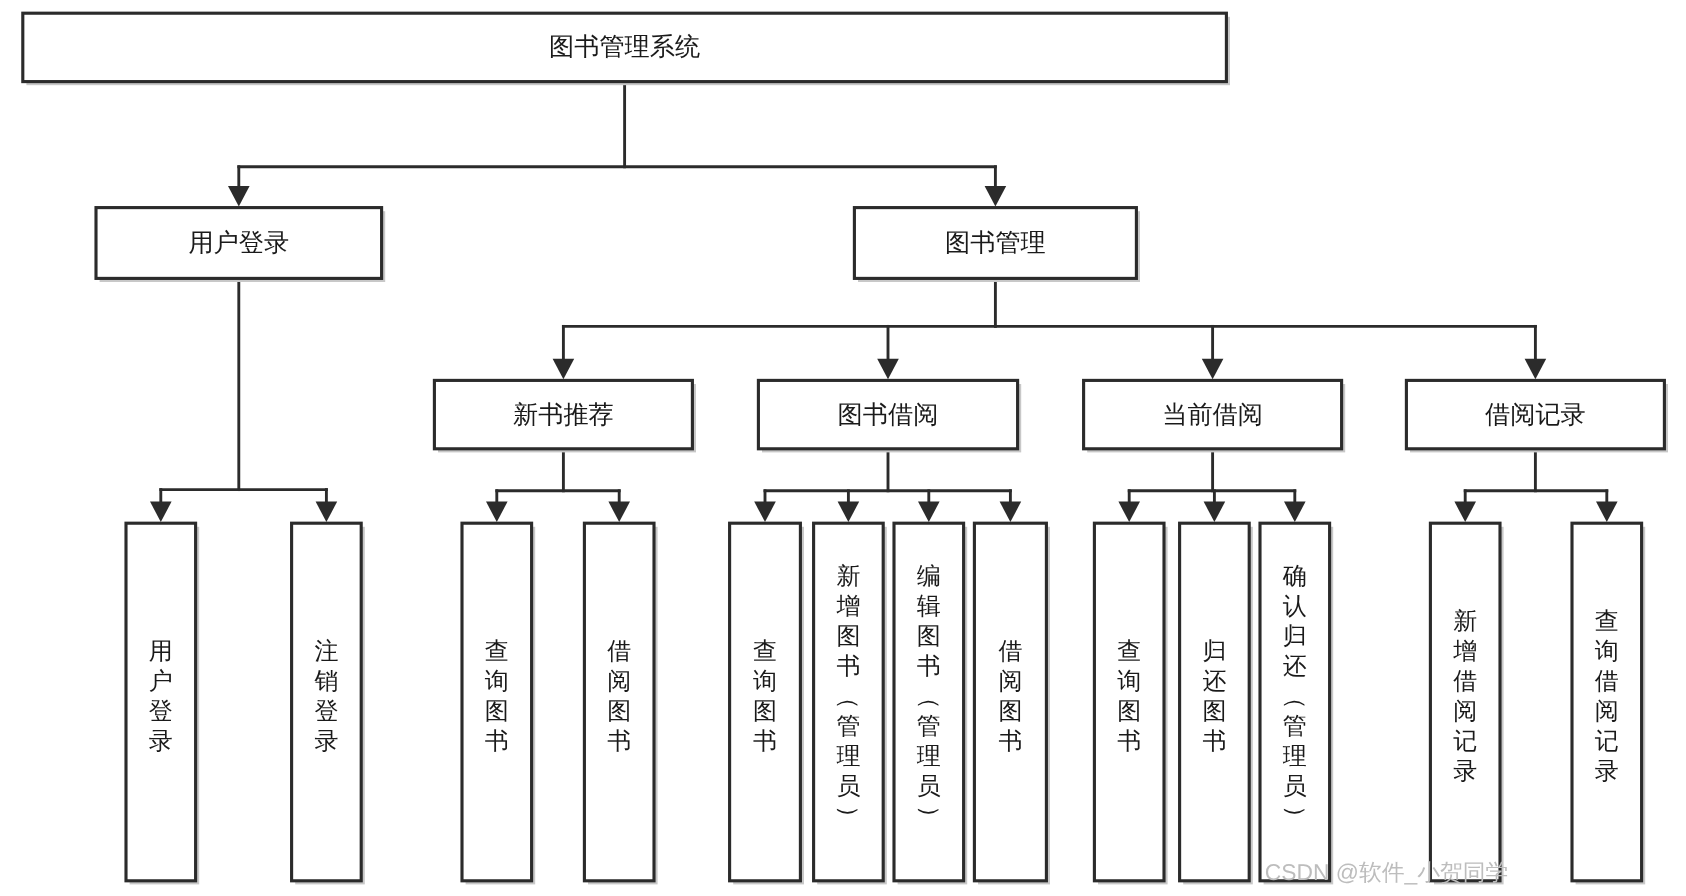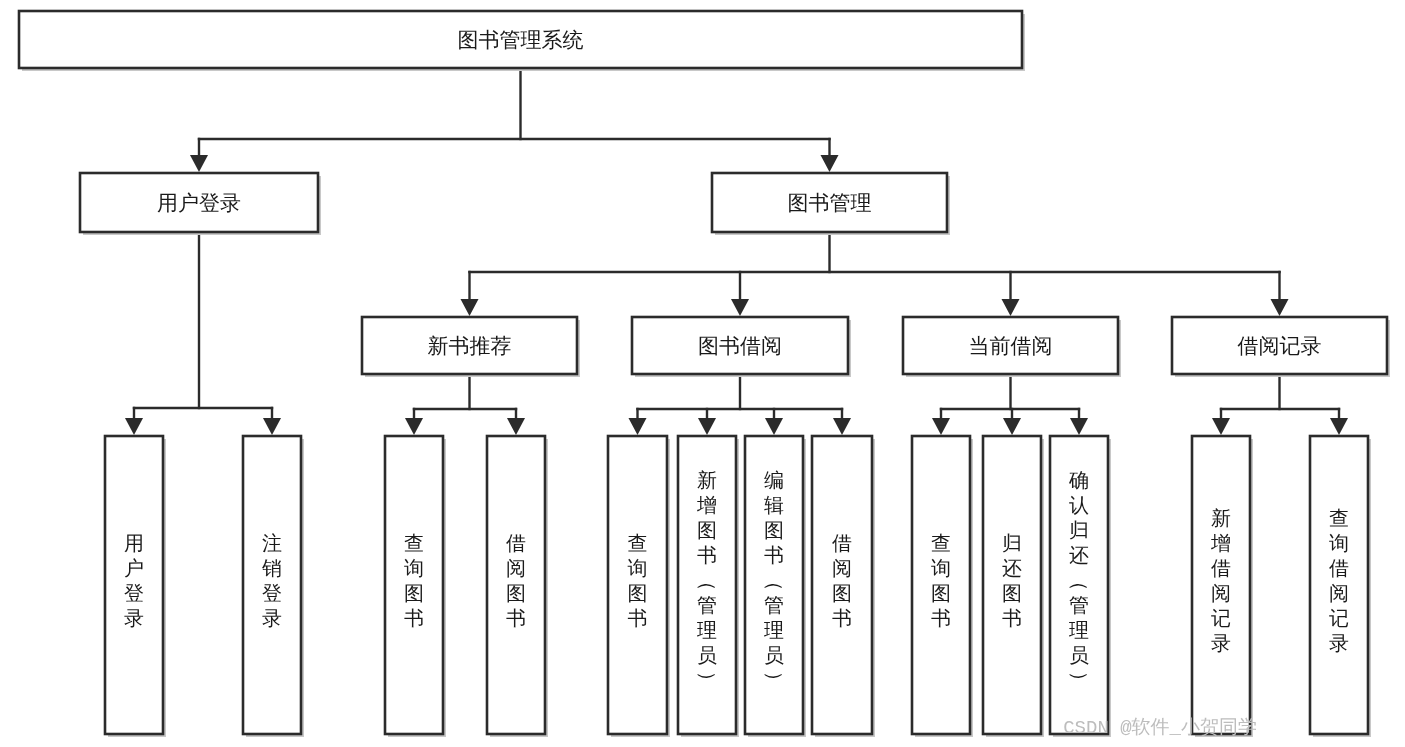--- a/index.html
+++ b/index.html
@@ -57,21 +57,21 @@
     font-family: "DejaVu Sans", "Liberation Sans", sans-serif;
     font-size: 20px;
     text-anchor: middle;
   }
   .watermark {
     position: absolute;
     right: 14px;
     bottom: 7px;
     color: #bdbdbd;
     font-size: 19px;
-    font-family: Liberation Mono, monospace;
+    font-family: Liberation Sans, sans-serif;
     white-space: nowrap;
     user-select: none;
   }
 </style>
 </head>
 <body>
 
 <div id="diagram-root">
   <svg class="diagram" viewBox="0 0 1405 747" xmlns="http://www.w3.org/2000/svg">
 

